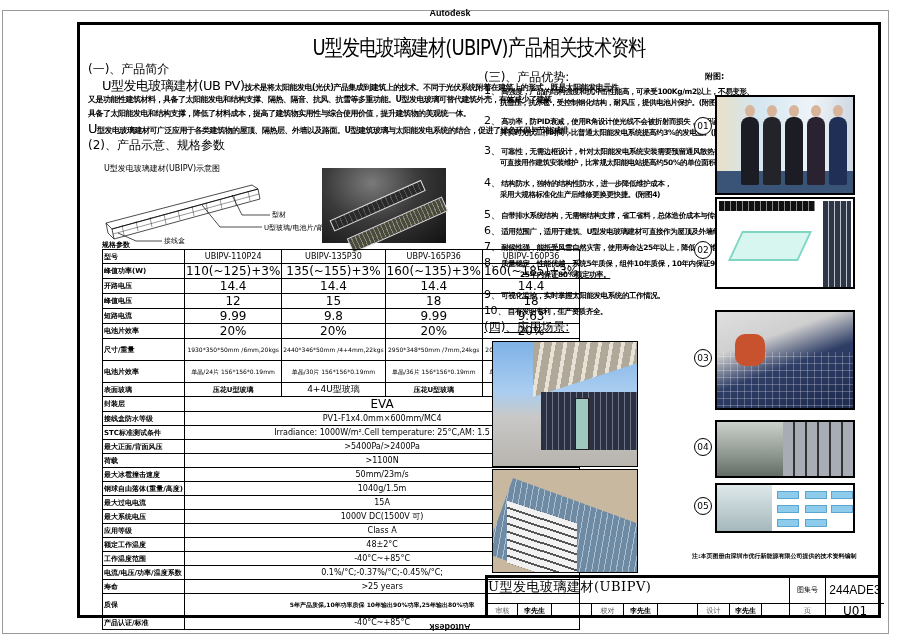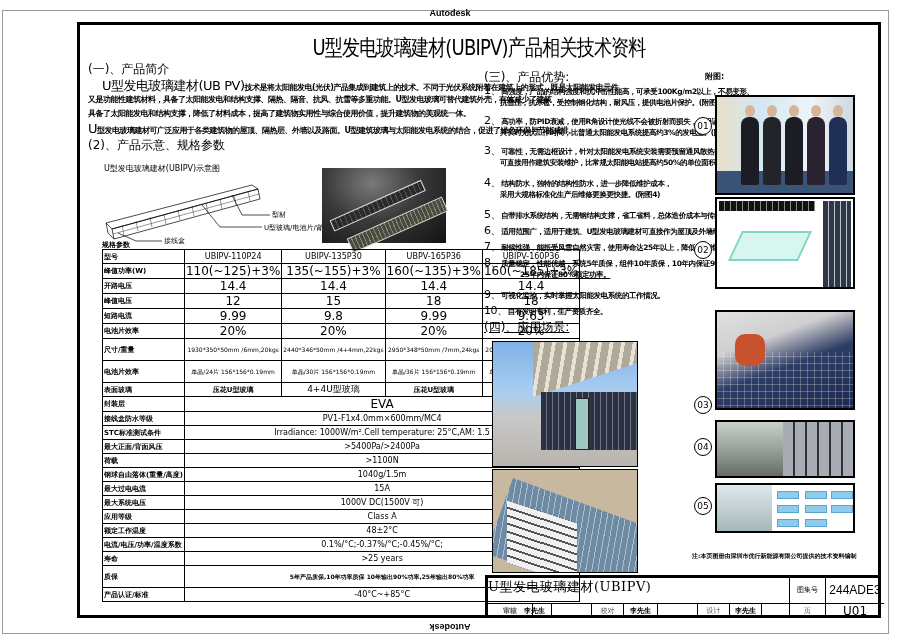--- a/index.html
+++ b/index.html
@@ -208,38 +208,46 @@
         </tr>
     <tr>
           <td class="lbl">最大正面/背面风压</td>
           <td colspan="4">&gt;5400Pa/&gt;2400Pa</td>
         </tr>
     <tr>
           <td class="lbl">荷载</td>
           <td colspan="4">&gt;1100N</td>
         </tr>
     <tr>
+          <td class="lbl">最大冰雹撞击速度</td>
+          <td colspan="4">50mm/23m/s</td>
+        </tr>
+    <tr>
           <td class="lbl">钢球自由落体(重量/高度)</td>
           <td colspan="4">1040g/1.5m</td>
         </tr>
     <tr>
           <td class="lbl">最大过电电流</td>
           <td colspan="4">15A</td>
         </tr>
     <tr>
           <td class="lbl">最大系统电压</td>
           <td colspan="4">1000V DC(1500V 可)</td>
         </tr>
     <tr>
           <td class="lbl">应用等级</td>
           <td colspan="4">Class A</td>
         </tr>
     <tr>
           <td class="lbl">额定工作温度</td>
           <td colspan="4">48±2°C</td>
+        </tr>
+    <tr>
+          <td class="lbl">工作温度范围</td>
+          <td colspan="4">-40°C~+85°C</td>
         </tr>
     <tr>
           <td class="lbl">电流/电压/功率/温度系数</td>
           <td colspan="4">0.1%/°C;-0.37%/°C;-0.45%/°C;</td>
         </tr>
     <tr>
           <td class="lbl">寿命</td>
           <td colspan="4">&gt;25 years</td>
         </tr>
     <tr class="tall2">
@@ -305,21 +313,21 @@
       </div>
   </div>
 
   <div class="fig-num" style="left:614px; top:216px;">02</div>
   <div class="fig fig2">
     <div class="strip"></div>
       <div class="side"></div>
       <div class="chan"></div>
   </div>
 
-  <div class="fig-num" style="left:614px; top:324px;margin-top:47px;">03</div>
+  <div class="fig-num" style="left:614px; top:324px;">03</div>
   <div class="fig fig3">
     <div class="grid"></div>
       <div class="worker"></div>
   </div>
 
   <div class="fig-num" style="left:614px; top:413px;">04</div>
   <div class="fig fig4">
     <div class="a"></div>
       <div class="b"></div>
   </div>
@@ -337,21 +345,21 @@
       <div class="tile" style="left:88px; top:34px;"></div>
   </div>
 
   <div class="note">注:本页图册由深圳市优行新能源有限公司提供的技术资料编制</div>
 
   <div class="tblock">
     <div class="tb-name">U型发电玻璃建材(UBIPV)</div>
     <div class="tb-cell" style="left:302px; top:0; width:36px; height:26px; line-height:25px;">图集号</div>
     <div class="tb-cell tb-big" style="left:338px; top:0; width:58px; height:26px; line-height:25px; border-right:none;">244ADE3</div>
 
-    <div class="tb-row2" style="left:0; width:45px; color:#555;font-weight:bold;">审核</div>
+    <div class="tb-row2" style="left:0; width:30px; color:#555;">审核</div>
     <div class="tb-row2" style="left:30px; width:34px; font-weight:bold;">李先生</div>
     <div class="tb-row2" style="left:64px; width:40px;"></div>
     <div class="tb-row2" style="left:104px; width:32px; color:#555;">校对</div>
     <div class="tb-row2" style="left:136px; width:34px; font-weight:bold;">李先生</div>
     <div class="tb-row2" style="left:170px; width:40px;"></div>
     <div class="tb-row2" style="left:210px; width:32px; color:#555;">设计</div>
     <div class="tb-row2" style="left:242px; width:32px; font-weight:bold;">李先生</div>
     <div class="tb-row2" style="left:274px; width:28px;"></div>
     <div class="tb-row2" style="left:302px; width:36px; color:#555;">页</div>
     <div class="tb-row2 tb-big" style="left:338px; width:58px; border-right:none; font-size:12px;">U01</div>

